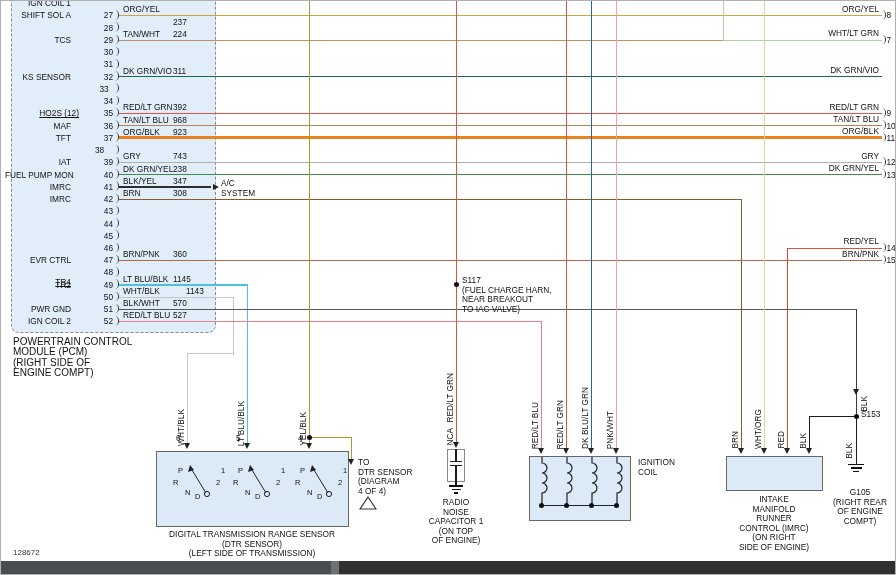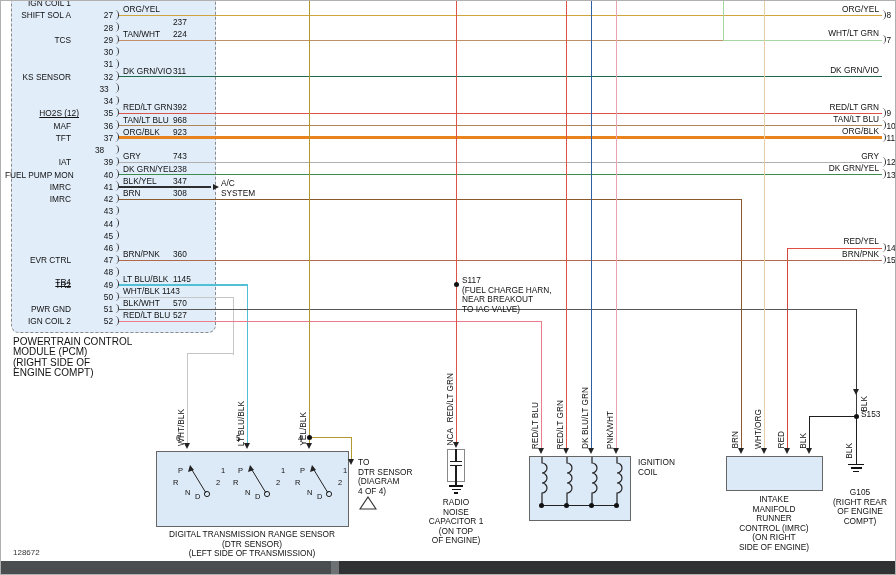--- a/index.html
+++ b/index.html
@@ -236,21 +236,21 @@
     <div class="parc" style="left: 114px; top: 266.08px;"></div>
     <div class="plab" style="left: 4px; top: 278.72px;">TR2</div>
     <div class="pnum" style="left: 94px; top: 278.72px; width: 18px; text-align: right;">49</div>
     <div class="parc" style="left: 114px; top: 278.32px;"></div>
     <div class="wlab" style="left: 122px; top: 272.72px;">LT BLU/BLK</div>
     <div class="wlab" style="left: 172px; top: 272.72px;">1145</div>
     <div class="plab" style="left: 4px; top: 276px; text-decoration: underline;">TR4</div>
     <div class="pnum" style="left: 94px; top: 290.96px; width: 18px; text-align: right;">50</div>
     <div class="parc" style="left: 114px; top: 290.56px;"></div>
     <div class="wlab" style="left: 122px; top: 284.96px;">WHT/BLK</div>
-    <div class="wlab" style="left: 161px; top: 284.96px;">1143</div>
+    <div class="wlab" style="left: 185px; top: 284.96px;">1143</div>
     <div class="plab" style="left: 4px; top: 303.2px;">PWR GND</div>
     <div class="pnum" style="left: 94px; top: 303.2px; width: 18px; text-align: right;">51</div>
     <div class="parc" style="left: 114px; top: 302.8px;"></div>
     <div class="wlab" style="left: 122px; top: 297.2px;">BLK/WHT</div>
     <div class="wlab" style="left: 172px; top: 297.2px;">570</div>
     <div class="plab" style="left: 4px; top: 315.44px;">IGN COIL 2</div>
     <div class="pnum" style="left: 94px; top: 315.44px; width: 18px; text-align: right;">52</div>
     <div class="parc" style="left: 114px; top: 315.04px;"></div>
     <div class="wlab" style="left: 122px; top: 309.44px;">RED/LT BLU</div>
     <div class="wlab" style="left: 172px; top: 309.44px;">527</div>

